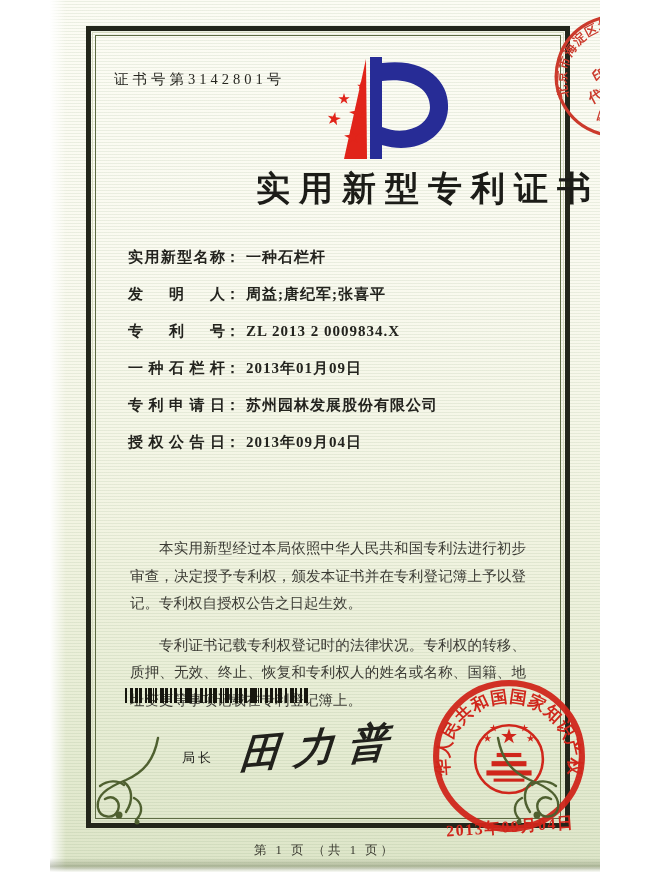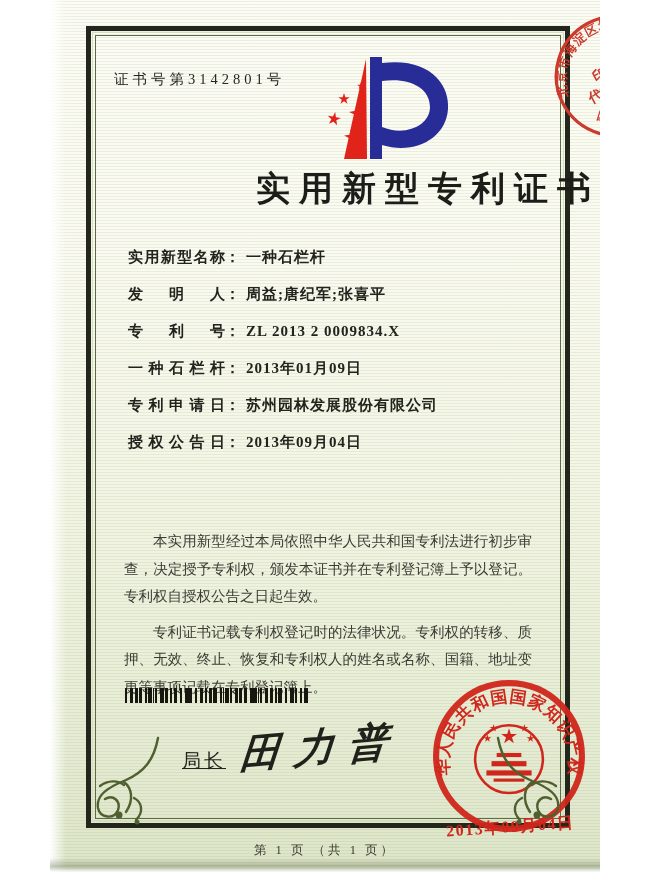--- a/index.html
+++ b/index.html
@@ -27,30 +27,30 @@
     font-size:34px;font-weight:bold;letter-spacing:9px;color:#1c1c18;}
 
   .fields{position:absolute;top:248px;left:78px;right:64px;}
   .field{margin-bottom:18px;font-size:15px;white-space:nowrap;color:#23231e;font-weight:600;}
   .flabel{display:inline-block;min-width:97px;text-align:justify;text-align-last:justify;}
   .fcolon{display:inline-block;margin-right:6px;}
   .fvalue{letter-spacing:1px;}
 
   .body-text{position:absolute;top:521px;left:66px;right:60px;font-size:14.5px;
     line-height:27.5px;color:#3b3b34;text-align:justify;}
-  .body-text p{margin:8px;text-indent:2em;font-family:Liberation Mono, monospace;}
+  .body-text p{margin:14px;text-indent:2em;}
 
   .barcode{position:absolute;top:688px;left:75px;width:183px;height:15px;
     background:
       repeating-linear-gradient(90deg,#17170f 0 2px,rgba(0,0,0,0) 2px 5px),
       repeating-linear-gradient(90deg,#17170f 0 1px,rgba(0,0,0,0) 1px 7px),
       repeating-linear-gradient(90deg,rgba(0,0,0,0) 0 10px,#17170f 10px 13px);}
 
   .sig-row{position:absolute;top:748px;left:132px;}
-  .sig-label{font-size:19px;letter-spacing:3px;color:#23231e;text-decoration:underline;}
+  .sig-label{font-size:13px;letter-spacing:3px;color:#23231e;}
   .sig-name{position:absolute;left:58px;top:-28px;font-size:40px;font-weight:bold;font-style:italic;
     color:#21211c;transform:rotate(-5deg) skewX(-10deg);letter-spacing:14px;white-space:nowrap;}
 
   .seal{position:absolute;top:679px;left:382px;width:154px;height:154px;}
   .seal-date{position:absolute;top:817px;left:396px;font-size:16px;font-weight:bold;color:#d0261b;
     letter-spacing:1.5px;transform:rotate(-4deg);white-space:nowrap;}
 
   .tax-stamp{position:absolute;top:12px;left:502px;width:128px;height:128px;transform:rotate(-28deg);}
 
   .corner{position:absolute;width:82px;height:90px;}

